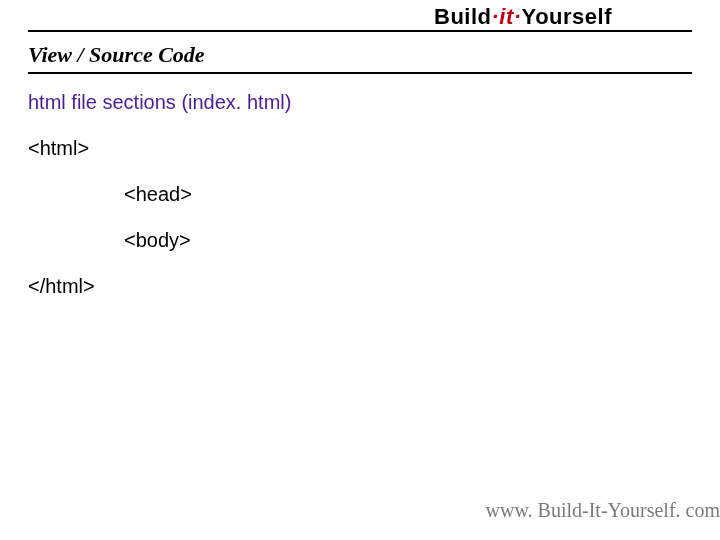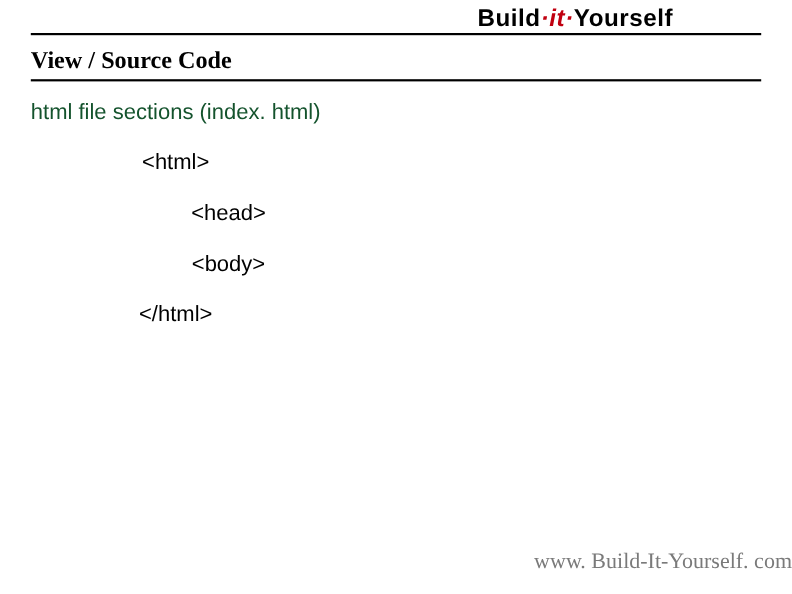--- a/index.html
+++ b/index.html
@@ -45,35 +45,35 @@
     left: 28px;
     top: 42px;
     font-family: "Times New Roman", Times, serif;
     font-weight: bold;
     font-size: 22px;
     color: #000;
     padding-bottom: 4px;
     border-bottom: 2px solid #000;
     width: 664px;
     box-sizing: border-box;
+    font-style: italic;
   }
   .content {
     position: absolute;
     left: 28px;
     top: 90px;
     font-size: 20px;
     line-height: 1.2;
   }
   .subtitle {
-    color: #14532d;
+    color: #4c1d95;
     margin-bottom: 22px;
   }
   .code-line {
     margin-bottom: 22px;
-    text-align: center;
   }
   .ind1 { margin-left: 96px; }
   .ind2 { margin-left: 124px; }
   .footer {
     position: absolute;
     bottom: 18px;
     left: 0;
     width: 720px;
     text-align: right;
     font-family: "Times New Roman", Times, serif;

